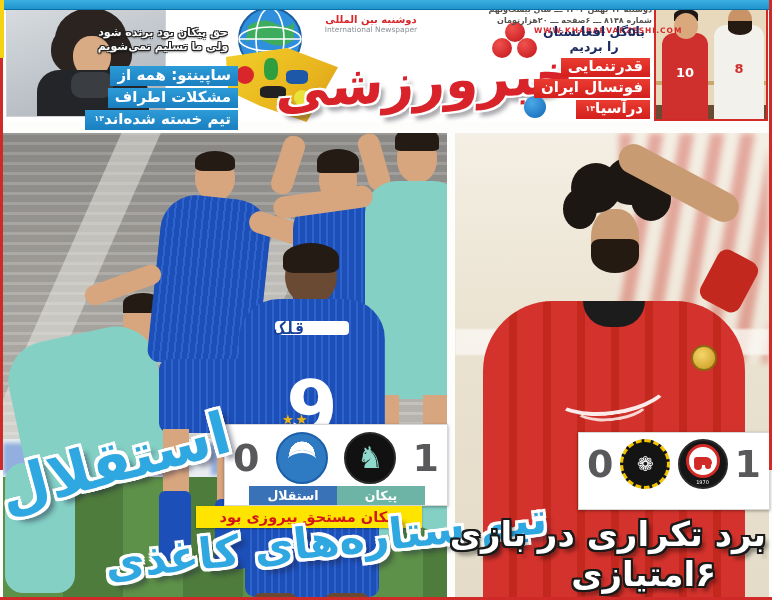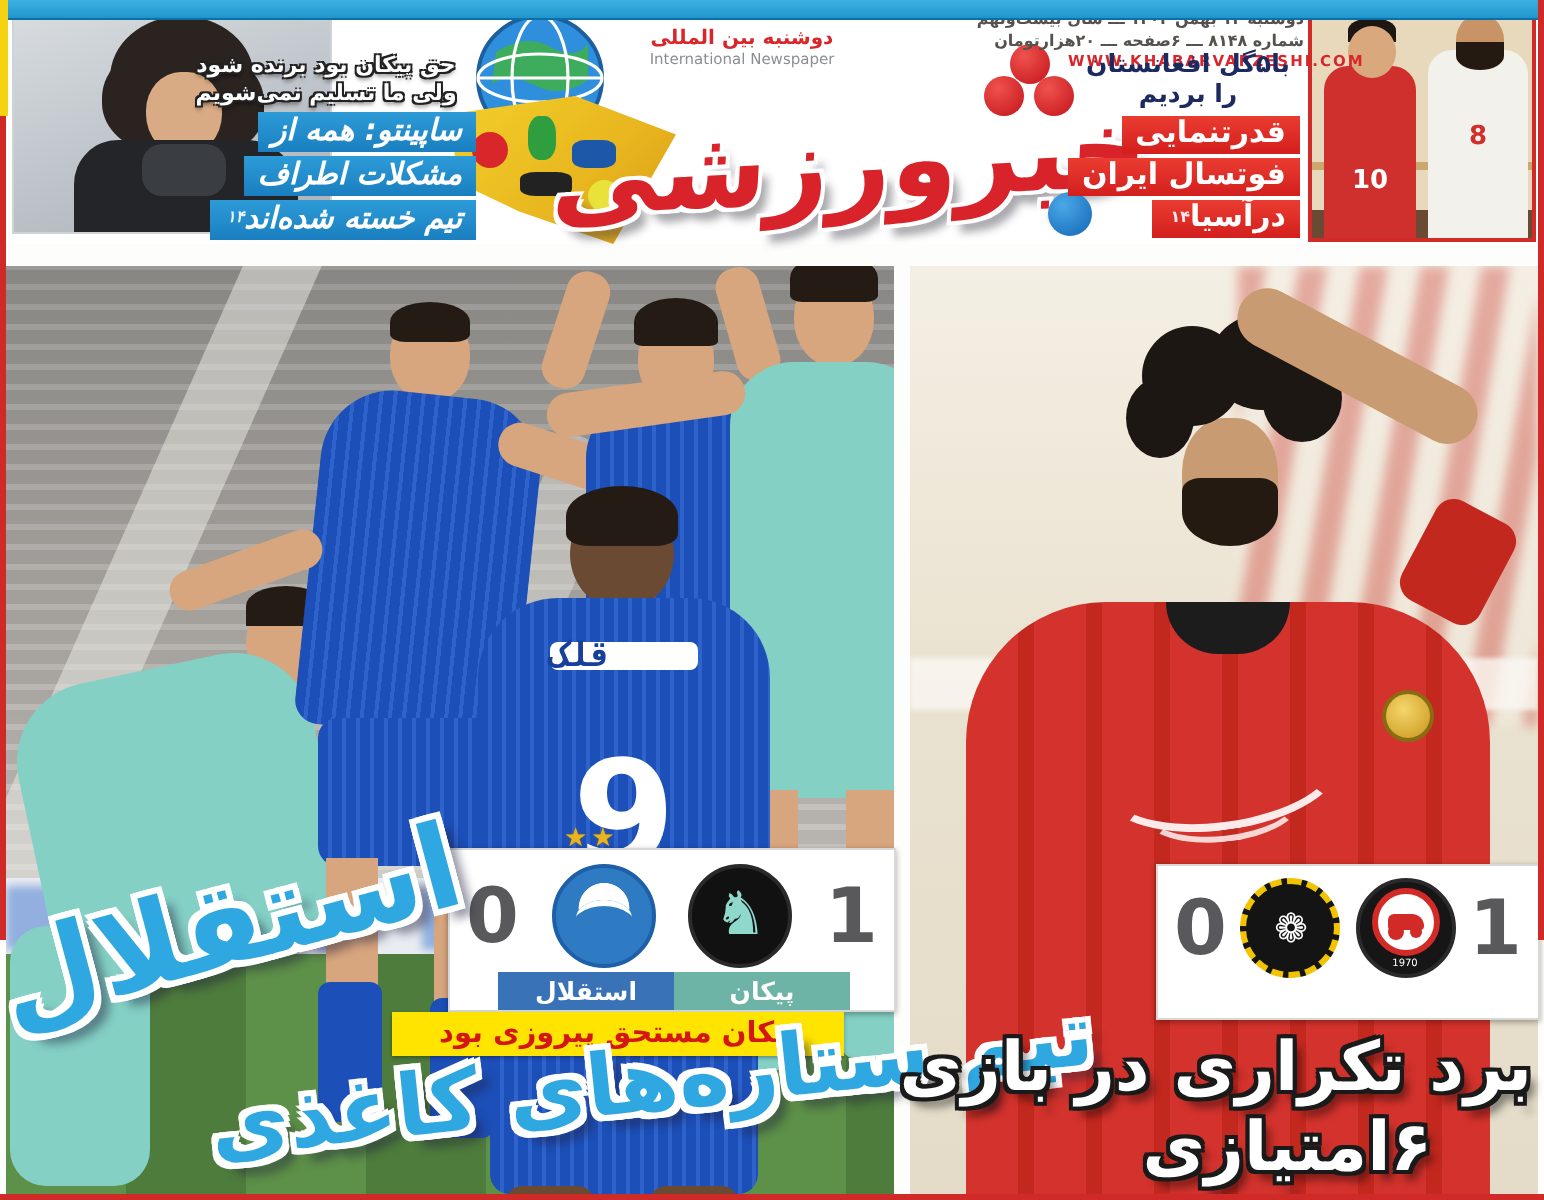--- a/index.html
+++ b/index.html
@@ -29,21 +29,21 @@
     background:linear-gradient(160deg,#d8dce0 0%,#c2c8cd 45%,#aab1b8 100%); border:1px solid #cfd3d6; }
   .ls-hair { left:48px; top:2px; width:72px; height:62px; background:#2a2320;
     border-radius:50% 50% 42% 46%; box-shadow:-8px 10px 0 -4px #2a2320, 10px 12px 0 -5px #2a2320; }
   .ls-face { left:66px; top:30px; width:38px; height:42px; background:#d9ab85; border-radius:46% 46% 50% 50%; }
   .ls-body { left:30px; top:64px; width:112px; height:50px; background:#232528; border-radius:22px 26px 0 0; }
   .ls-scarf { left:64px; top:66px; width:42px; height:26px; background:#3a3d42; border-radius:10px; }
 
   .ls-over { right:534px; top:26px; width:150px; text-align:center; color:#fff;
     font-size:11px; font-weight:bold; line-height:14px; z-index:5;
     text-shadow:-1px -1px 0 #222,1px -1px 0 #222,-1px 1px 0 #222,1px 1px 0 #222,0 2px 2px rgba(0,0,0,.5); }
-  .ls-heads { right:534px; top:54px; text-align:center; z-index:5;font-style:italic; }
+  .ls-heads { right:534px; top:64px; text-align:center; z-index:5; }
   .ls-heads .box { display:block; float:right; clear:both; margin-top:2px;
     background:linear-gradient(#2d9bd8,#1a7fc0); color:#fff; font-weight:bold;
     font-size:15px; line-height:18px; padding:0 7px 2px 7px; white-space:nowrap; }
   .pageref { font-size:8px; vertical-align:top; opacity:.9; padding-left:2px; }
 
   
   .globe { left:236px; top:6px; width:68px; height:66px; }
   .tagline { left:306px; top:14px; width:130px; text-align:center; }
   .tagline .fa { color:#d8262b; font-size:10px; font-weight:bold; }
   .tagline .en { font-size:15px; font-weight:bold; letter-spacing:.5px; }
@@ -81,21 +81,21 @@
     font-size:12.5px; font-weight:bold; line-height:15px; z-index:5; }
   .rs-heads { right:122px; top:56px; text-align:right; z-index:5; }
   .rs-heads .box { display:block; float:right; clear:both; margin-top:2px;
     background:linear-gradient(#ea3c31,#d31f1d); color:#fff; font-weight:bold;
     font-size:15px; line-height:17px; padding:0 7px 2px 7px; white-space:nowrap; }
   .fs-photo { left:654px; top:3px; width:114px; height:118px; background:#e8d9bc;
     border:2px solid #d22a26; overflow:hidden; }
   .fs-floor { left:0; bottom:0; width:100%; height:14px; background:#6b4a33; }
   .fs-wallline { left:0; top:76px; width:100%; height:4px; background:#caa76f; }
   .fs-red { left:6px; top:28px; width:46px; height:90px; background:#cf2f2d; border-radius:12px 12px 0 0; }
-  .fs-red .num { display:block; text-align:center; color:#fff; font-weight:bold; font-size:13px; margin-top:50px; }
+  .fs-red .num { display:block; text-align:center; color:#fff; font-weight:bold; font-size:13px; margin-top:32px; }
   .fs-red-head { left:18px; top:8px; width:24px; height:26px; background:#d9a87c; border-radius:50%; }
   .fs-red-hair { left:18px; top:4px; width:24px; height:12px; background:#1c1713; border-radius:50% 50% 0 0; }
   .fs-white { left:58px; top:20px; width:50px; height:98px; background:#f2f1ec; border-radius:12px 12px 0 0; }
   .fs-white .num { display:block; text-align:center; color:#cf2f2d; font-weight:bold; font-size:13px; margin-top:36px; }
   .fs-white-head { left:72px; top:2px; width:24px; height:26px; background:#c89367; border-radius:50%; }
   .fs-white-beard { left:72px; top:16px; width:24px; height:14px; background:#241a12; border-radius:0 0 50% 50%; }
 
   
   .photo-left { left:3px; top:133px; width:444px; height:464px; overflow:hidden;
     background:#a5a29e; z-index:1; }

